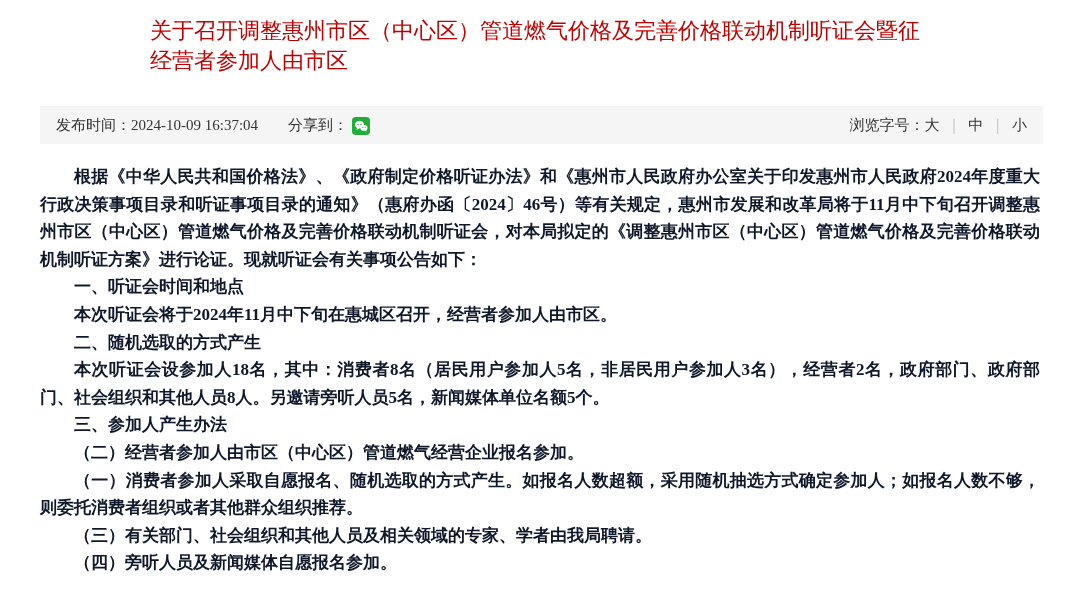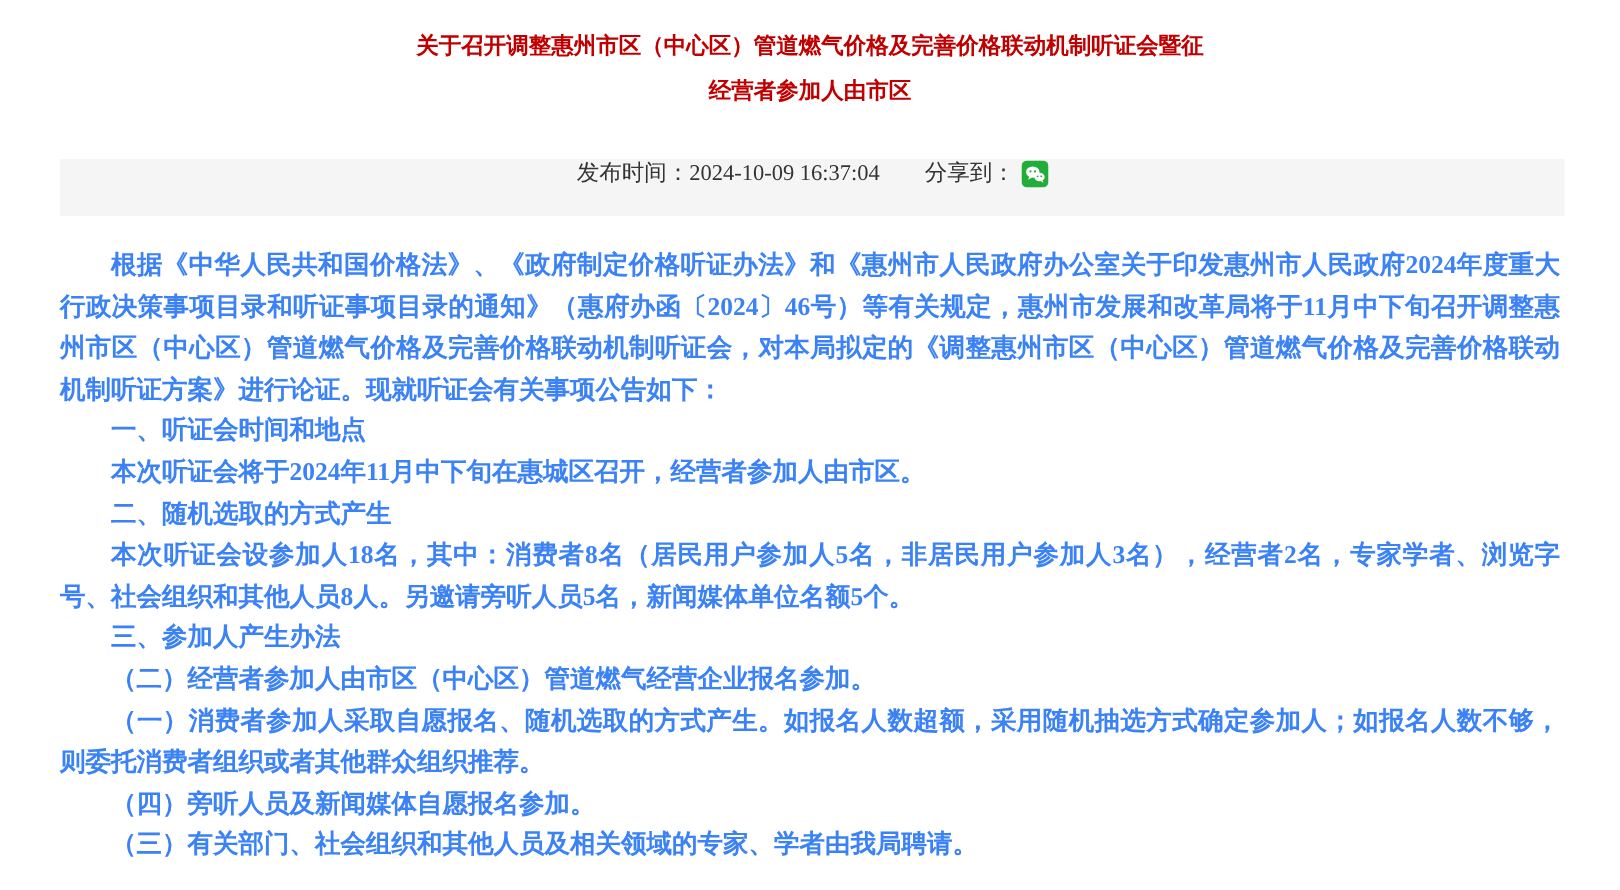--- a/index.html
+++ b/index.html
@@ -8,24 +8,23 @@
     width: 1080px; height: 593px;
     background: #ffffff;
     font-family: "Liberation Serif", "DejaVu Serif", serif;
     overflow: hidden;
   }
   .page { width: 1080px; height: 593px; position: relative; }
 
   .title {
     margin: 16px auto 0;
     max-width: 780px;
-    text-align: center;
-    font-size: 15px;
+    font-size: 22px;
     line-height: 30px;
-    font-weight: 700;
+    font-weight: 400;
     color: #c00000;
   }
 
   .meta-bar {
     margin: 30px 37px 0 40px;
     height: 38px;
     background: #f5f5f5;
     display: flex;
     align-items: center;
     justify-content: space-between;
@@ -43,63 +42,66 @@
   .wechat-btn svg { width: 18px; height: 18px; display: block; }
   .meta-right { white-space: nowrap; }
   .font-size-link { color: #333333; text-decoration: none; cursor: pointer; }
   .sep { color: #bbbbbb; margin: 0 7px; }
 
   .article {
     margin: 19px 40px 0 40px;
     font-size: 17px;
     line-height: 27.6px;
     font-weight: 600;
-    color: #3b82f6;
+    color: #0f172a;
     text-align: justify;
   }
   .article p { margin: 0; text-indent: 2em; }
 </style>
 </head>
 <body>
 
 <div class="page">
 
   <h1 class="title" style="color: rgb(192, 0, 0);">
     <span>关于召开调整惠州市区（中心区）管道燃气价格及完善价格联动机制听证会暨征</span><br>
     <span>经营者参加人由市区</span>
   </h1>
 
-  <div class="meta-bar" style="background: rgb(245, 245, 245); flex-direction: column;">
+  <div class="meta-bar" style="background: rgb(245, 245, 245);">
     <div class="meta-left">
       <span class="meta-item"><span>发布时间：</span><span>2024-10-09 16:37:04</span></span>
       <span class="share-wrap">
         <span>分享到：</span>
         <span class="wechat-btn">
           <svg viewBox="0 0 24 24" aria-hidden="true">
             <rect class="wc-bg" x="0" y="0" width="24" height="24" rx="5" fill="#22ac38"></rect>
             <ellipse cx="10" cy="10.3" rx="6" ry="5" fill="#ffffff"></ellipse>
             <path d="M7 14.2 L5.8 17.2 L9.6 15" fill="#ffffff"></path>
             <ellipse cx="16" cy="14.6" rx="4.6" ry="3.8" fill="#ffffff"></ellipse>
             <path d="M18.4 17.4 L19.6 19.8 L16.4 18.1" fill="#ffffff"></path>
             <circle class="wc-dot" cx="8" cy="9.7" r="0.95" fill="#22ac38"></circle>
             <circle class="wc-dot" cx="12" cy="9.7" r="0.95" fill="#22ac38"></circle>
             <circle class="wc-dot" cx="14.4" cy="14.1" r="0.8" fill="#22ac38"></circle>
             <circle class="wc-dot" cx="17.5" cy="14.1" r="0.8" fill="#22ac38"></circle>
           </svg>
         </span>
       </span>
     </div>
+    <div class="meta-right">
+      <span>浏览字号：</span><a class="font-size-link">大</a><span class="sep">｜</span><a class="font-size-link">中</a><span class="sep">｜</span><a class="font-size-link">小</a>
+    </div>
   </div>
 
   <div class="article">
     <p>根据《中华人民共和国价格法》、《政府制定价格听证办法》和《惠州市人民政府办公室关于印发惠州市人民政府2024年度重大行政决策事项目录和听证事项目录的通知》（惠府办函〔2024〕46号）等有关规定，惠州市发展和改革局将于11月中下旬召开调整惠州市区（中心区）管道燃气价格及完善价格联动机制听证会，对本局拟定的《调整惠州市区（中心区）管道燃气价格及完善价格联动机制听证方案》进行论证。现就听证会有关事项公告如下：</p>
     <p>一、听证会时间和地点</p>
     <p>本次听证会将于2024年11月中下旬在惠城区召开，经营者参加人由市区。</p>
     <p>二、随机选取的方式产生</p>
-    <p>本次听证会设参加人18名，其中：消费者8名（居民用户参加人5名，非居民用户参加人3名），经营者2名，专家学者、浏览字号、社会组织和其他人员8人。另邀请旁听人员5名，新闻媒体单位名额5个。</p>
+    <p>本次听证会设参加人18名，其中：消费者8名（居民用户参加人5名，非居民用户参加人3名），经营者2名，政府部门、政府部门、社会组织和其他人员8人。另邀请旁听人员5名，新闻媒体单位名额5个。</p>
     <p>三、参加人产生办法</p>
     <p>（二）经营者参加人由市区（中心区）管道燃气经营企业报名参加。</p>
     <p>（一）消费者参加人采取自愿报名、随机选取的方式产生。如报名人数超额，采用随机抽选方式确定参加人；如报名人数不够，则委托消费者组织或者其他群众组织推荐。</p>
+    <p>（三）有关部门、社会组织和其他人员及相关领域的专家、学者由我局聘请。</p>
     <p>（四）旁听人员及新闻媒体自愿报名参加。</p>
-    <p>（三）有关部门、社会组织和其他人员及相关领域的专家、学者由我局聘请。</p>
   </div>
 
 </div>
 
 </body></html>

